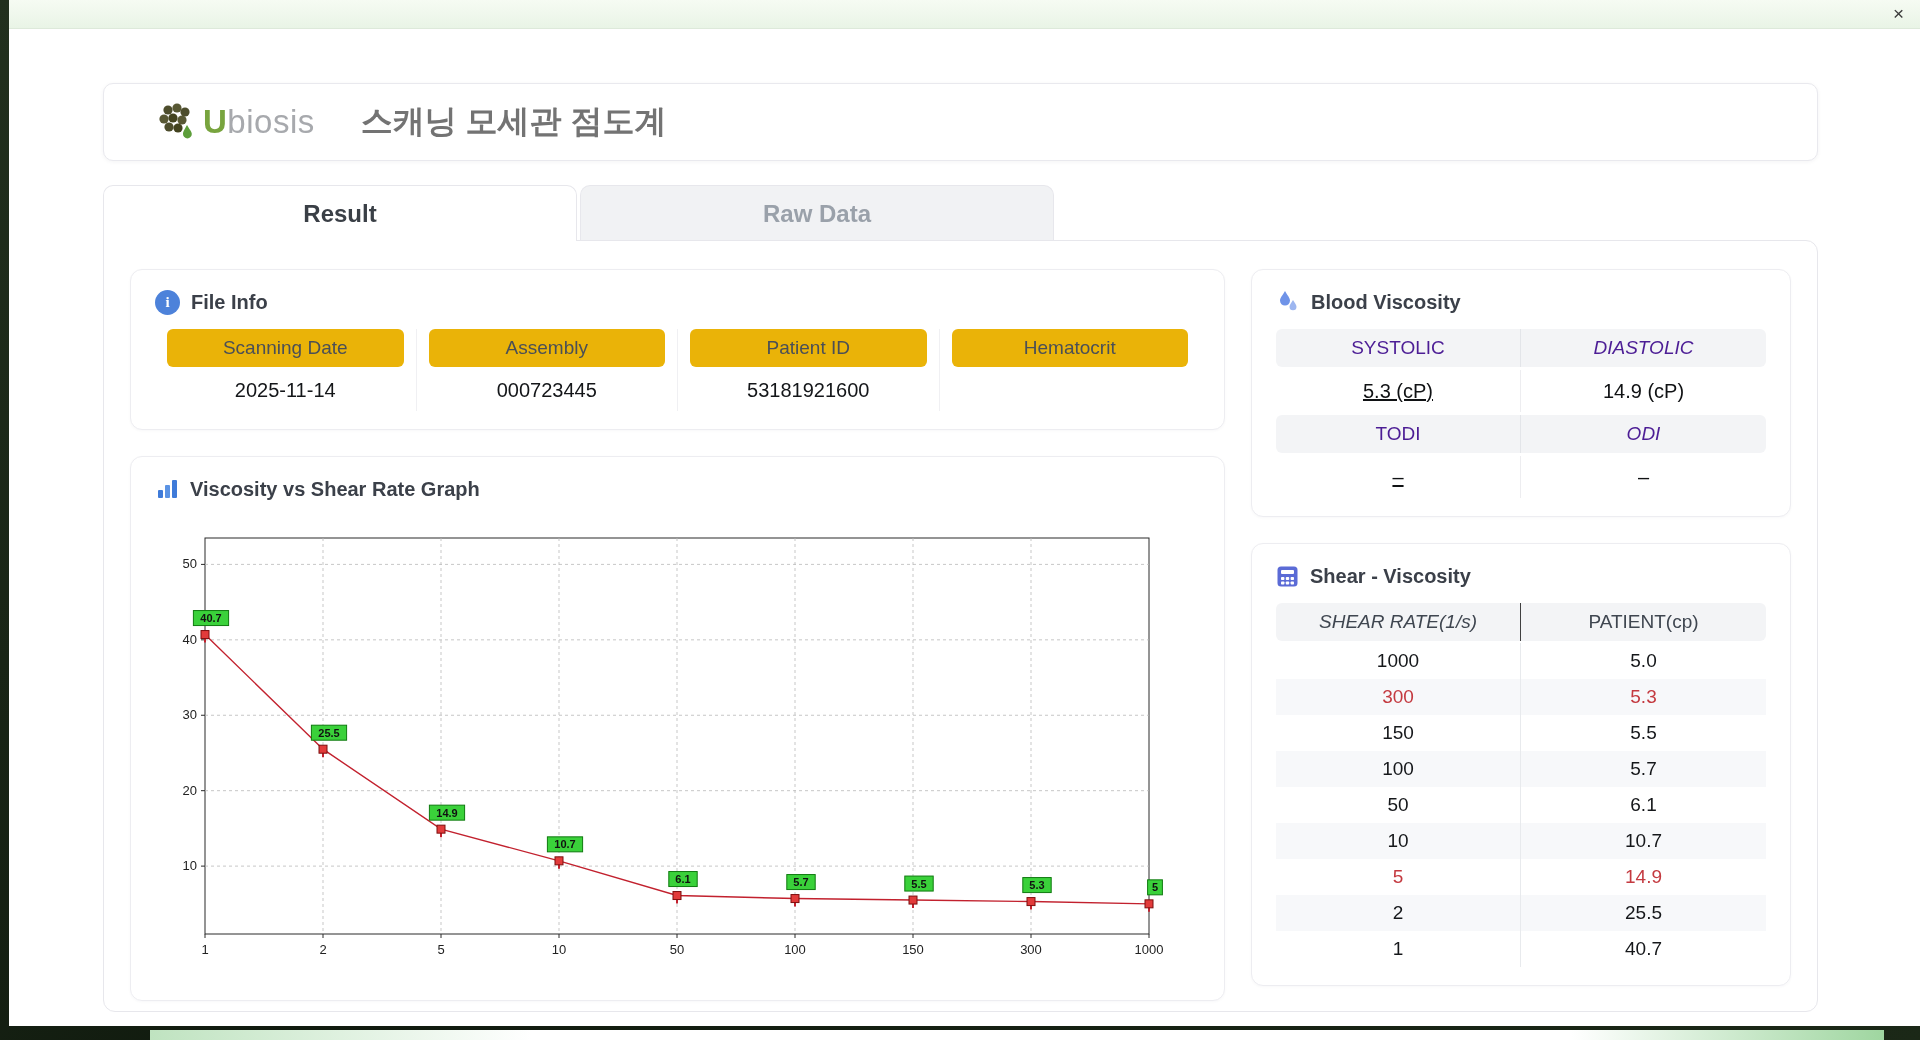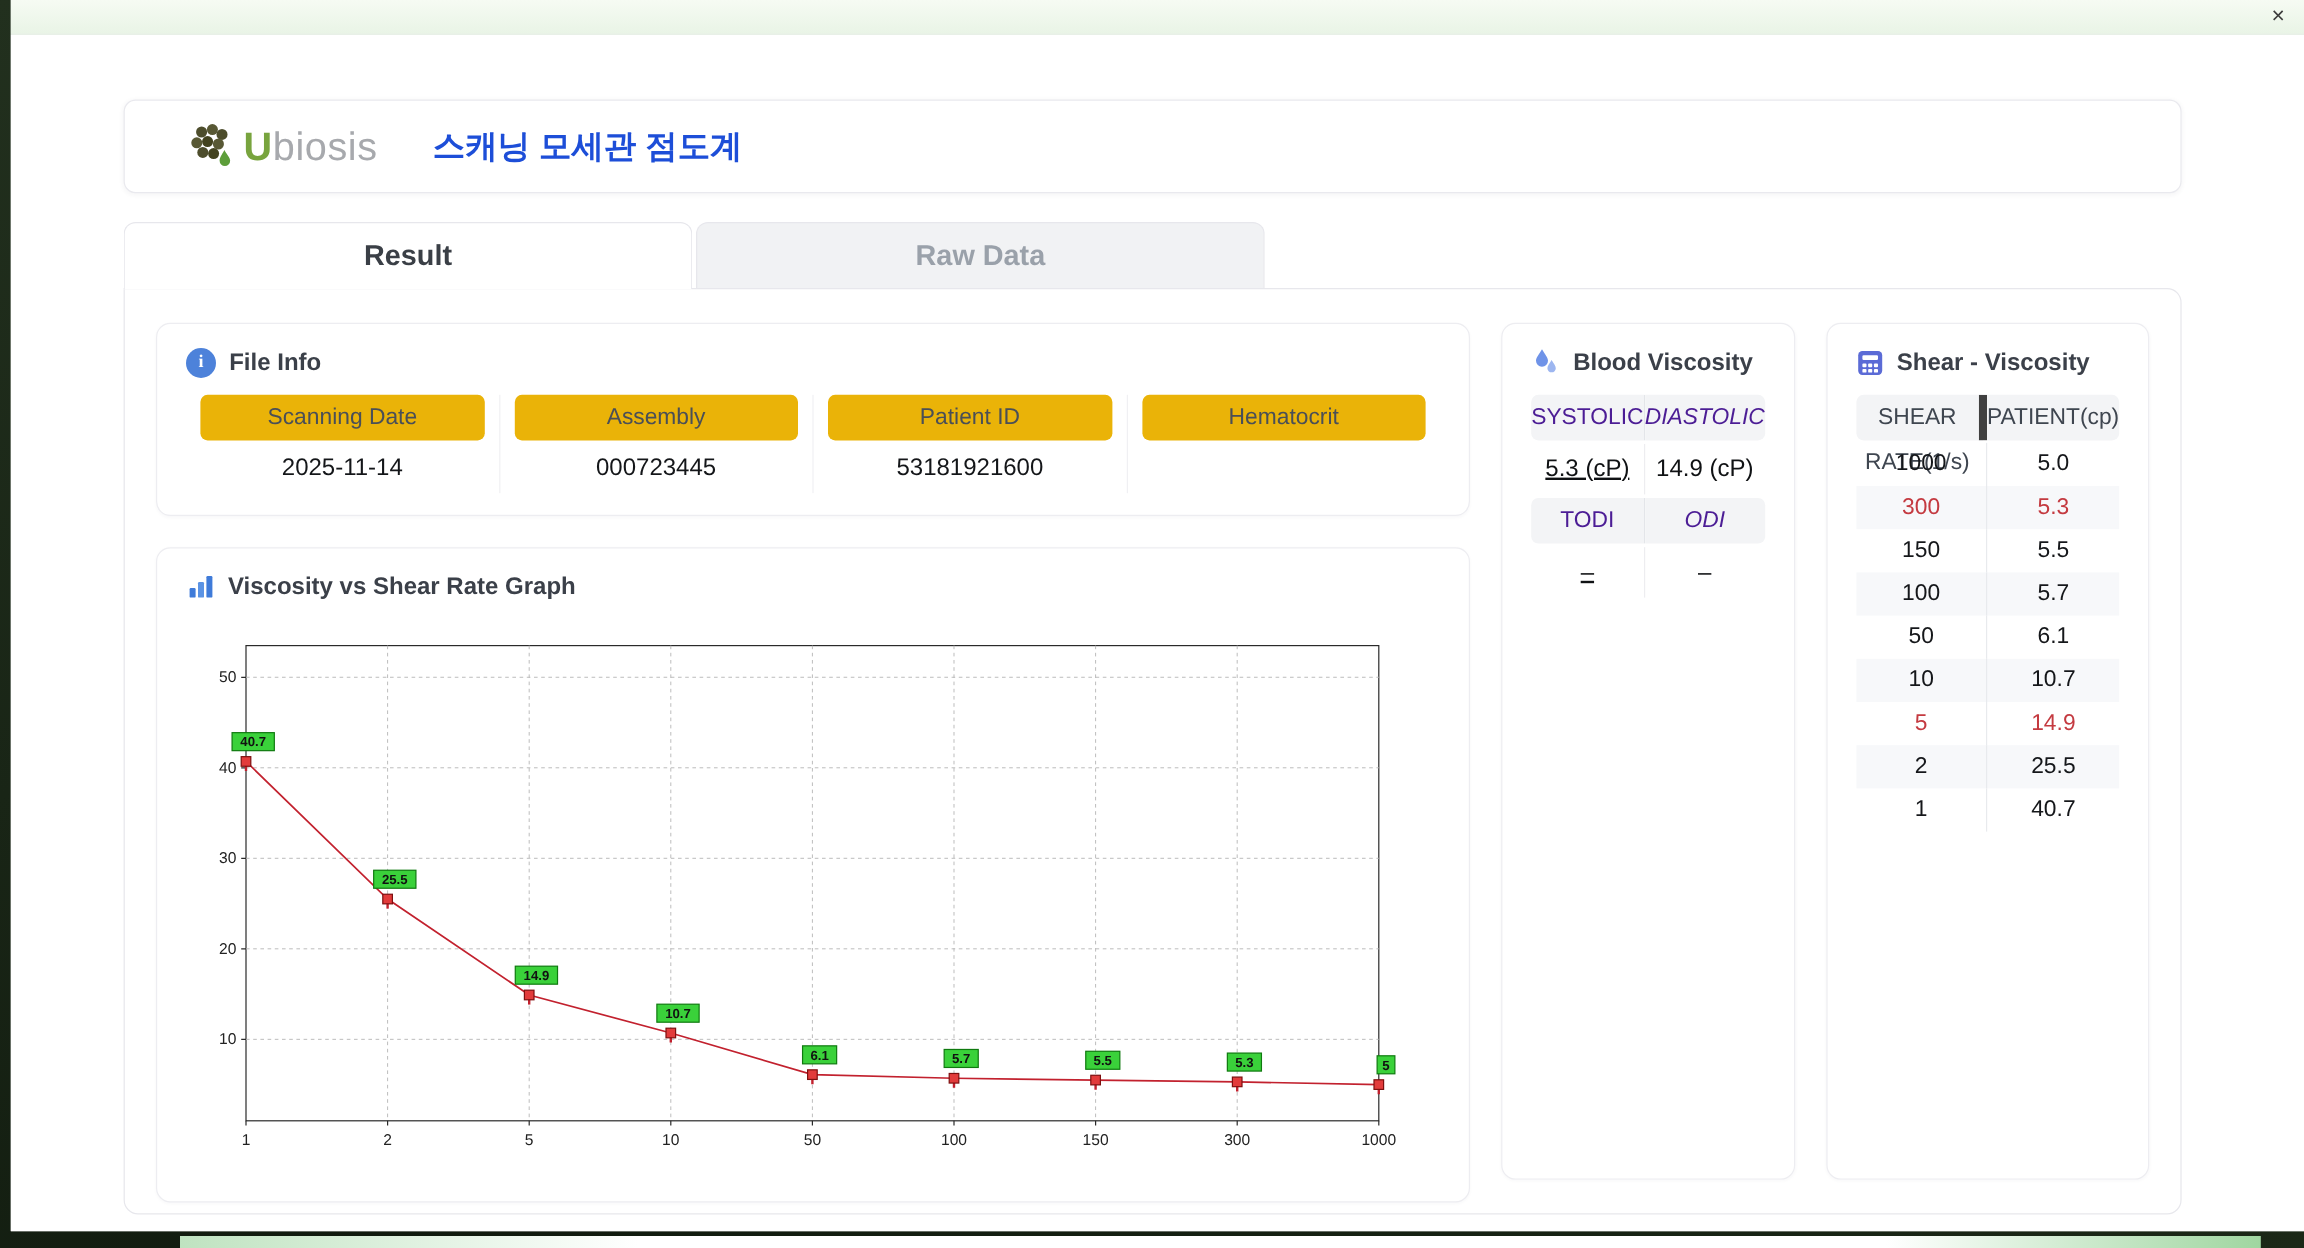--- a/index.html
+++ b/index.html
@@ -12,32 +12,32 @@
   .titlebar { height:29px; background:linear-gradient(#f6fbf3,#e9f4e6); border-bottom:1px solid #dde9da; position:relative; }
   .close-btn { position:absolute; right:16px; top:2px; font-size:19px; color:#3c3c3c; cursor:pointer; line-height:24px; }
   .content { position:absolute; top:29px; left:0; right:0; bottom:0; background:#fff; padding:54px 102px 0 94px; }
 
   .header-card { height:78px; border:1px solid #e9e9ee; border-radius:10px;
     box-shadow:0 1px 4px rgba(40,40,60,0.05); display:flex; align-items:center; padding:0 52px; gap:46px; background:#fff; }
   .logo { display:flex; align-items:center; gap:7px; }
   .brand { font-size:33px; letter-spacing:.5px; }
   .brand .u { color:#78a43e; font-weight:700; }
   .brand .rest { color:#a7a9ad; font-weight:500; }
-  .app-title { color:#1d4ed8; font-weight:700; font-size:27px; }
+  .app-title { color:#737373; font-weight:700; font-size:32px; }
 
   .tabs { display:flex; gap:3px; margin-top:24px; }
   .tab { width:474px; height:56px; display:flex; align-items:center; justify-content:center;
     font-size:24px; font-weight:700; border-radius:10px 10px 0 0; cursor:pointer; position:relative; }
   .tab.active { background:#fff; border:1px solid #e7e7ec; border-bottom:none; color:#3a3f46; z-index:3; }
   .tab.inactive { background:#f1f2f4; border:1px solid #e7e7ec; border-bottom:none; color:#9aa1aa; }
 
   .main-panel { margin-top:-1px; border:1px solid #e7e7ec; border-radius:0 12px 12px 12px; background:#fff;
     height:772px; padding:28px 26px; display:flex; gap:26px; overflow:hidden; position:relative; z-index:2; }
   .left-col { flex:0 0 1095px; display:flex; flex-direction:column; gap:26px; }
-  .right-col { flex:1; display:flex; flex-direction:row; gap:26px; }
+  .right-col { flex:1; display:flex; flex-direction:column; gap:26px; }
 
   .card { border:1px solid #ededf1; border-radius:12px; background:#fff; padding:18px 24px; box-shadow:0 1px 3px rgba(40,40,60,0.03); }
   .card-title { display:flex; align-items:center; gap:11px; font-size:20px; font-weight:700; color:#3b4049; margin-bottom:13px; height:28px; }
 
   .info-badge { width:25px; height:25px; border-radius:50%; background:#4d82da; color:#fff; display:flex;
     align-items:center; justify-content:center; font-size:15px; font-weight:700; font-family:"Liberation Serif", serif; }
 
   .fields { display:flex; }
   .field { flex:1; padding:0 12px; border-right:1px solid #f0f0f3; }
   .field:last-child { border-right:none; }
@@ -50,21 +50,21 @@
   .bv-table { display:grid; grid-template-columns:1fr 1fr; row-gap:3px; }
   .bv-cell { text-align:center; }
   .bv-h { background:#f3f4f6; height:38px; line-height:38px; font-size:19px; color:#4c1d95; font-weight:500; }
   .bv-h.l { border-radius:6px 0 0 6px; border-right:1px solid #e3e5e9; }
   .bv-h.r { border-radius:0 6px 6px 0;font-style:italic; }
   .bv-v { height:42px; line-height:42px; font-size:20px; color:#101214; }
   .bv-v.l { border-right:1px solid #ededf0;text-decoration:underline; }
 
   .sv-header { display:grid; grid-template-columns:1fr 1fr; margin-bottom:2px; }
   .sv-hcell { background:#f3f4f6; height:38px; line-height:38px; text-align:center; font-size:19px; color:#3f4650; font-weight:500; }
-  .sv-hcell.l { border-radius:6px 0 0 6px; border-right:7px solid #404040; }
+  .sv-hcell.l { border-radius:6px 0 0 6px; border-right:1px solid #404040;font-style:italic; }
   .sv-hcell.r { border-radius:0 6px 6px 0; }
   .sv-row { display:grid; grid-template-columns:1fr 1fr; }
   .sv-row.alt { background:#f7f8fa; }
   .sv-cell { height:36px; line-height:36px; text-align:center; font-size:19px; color:#15171a; }
   .sv-cell.left { border-right:1px solid #e8eaed; }
   .sv-row.hl .sv-cell { color:#c43a40; }
 </style>
 </head>
 <body>
 

